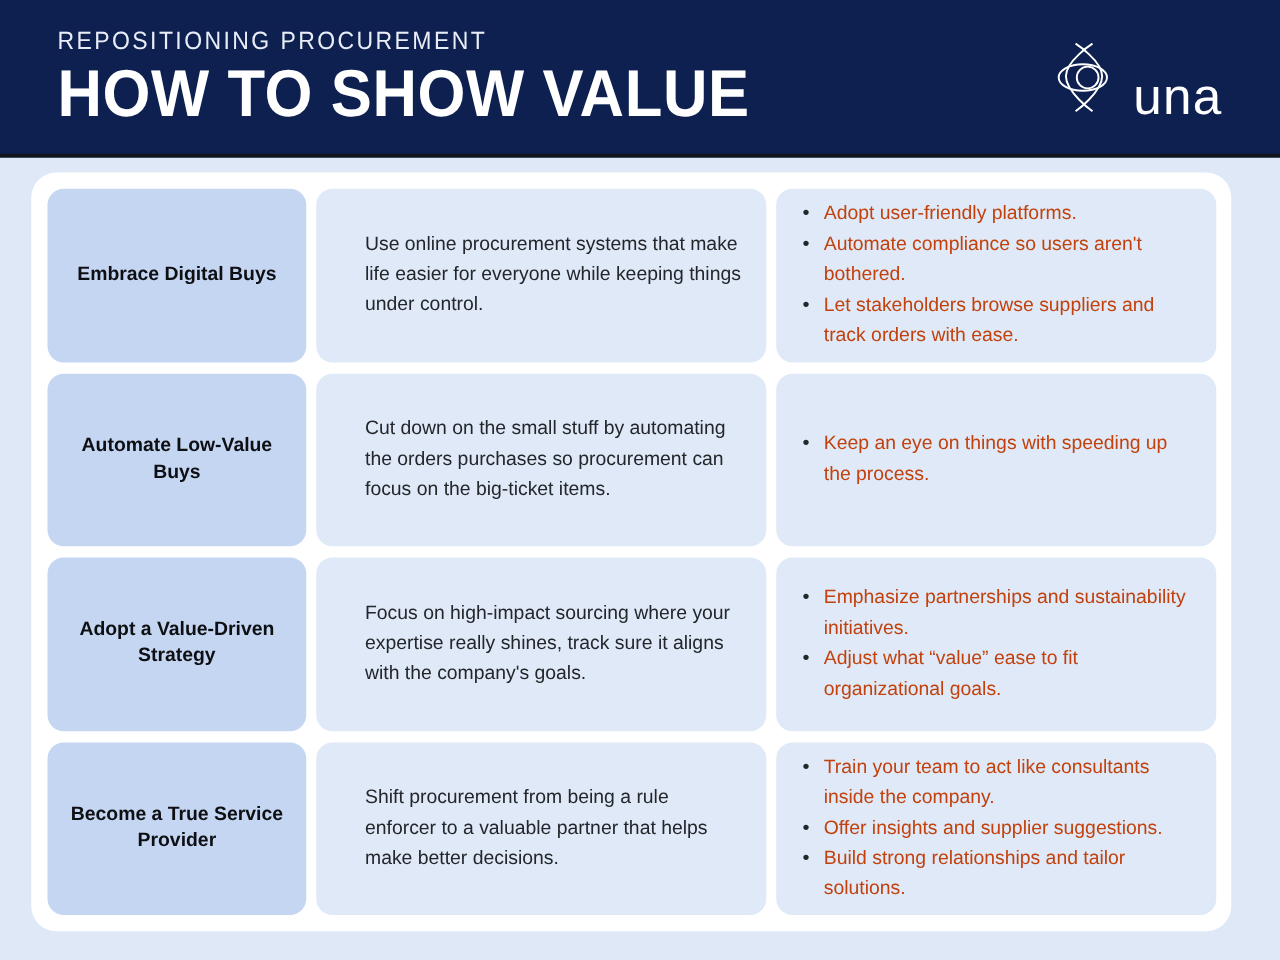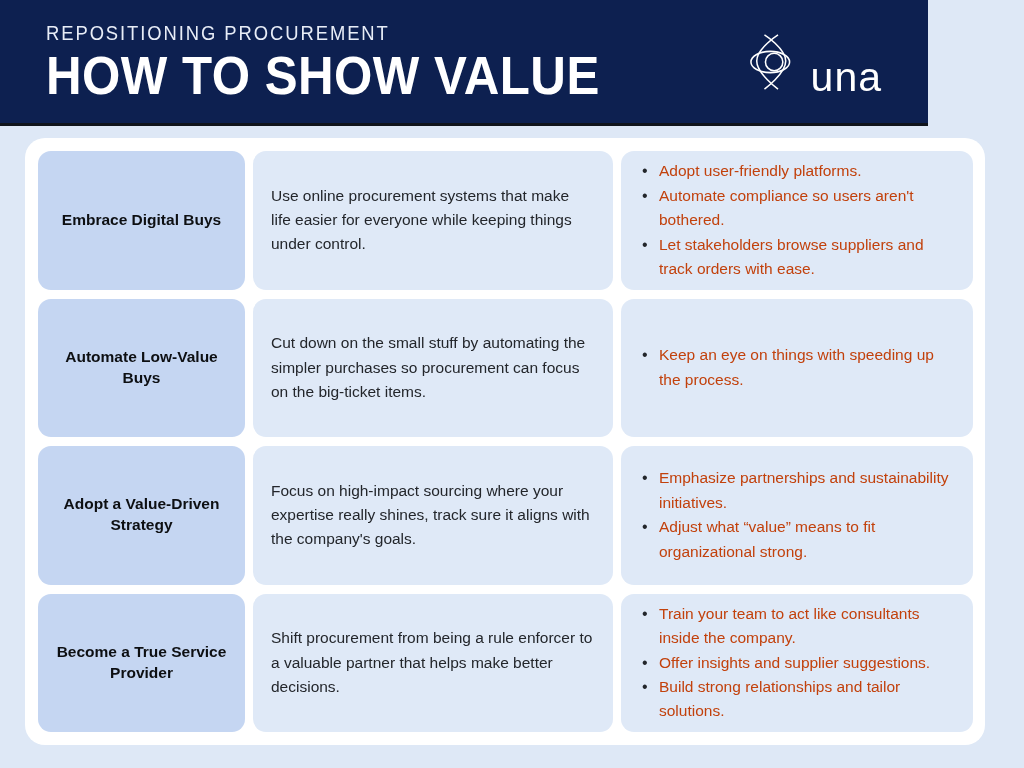--- a/index.html
+++ b/index.html
@@ -12,21 +12,21 @@
 
   body {
     background: #dee8f6;
     font-family: "Liberation Sans", sans-serif;
     -webkit-font-smoothing: antialiased;
   }
 
   
   .header {
     position: relative;
-    width: 928px;
+    width: 1024px;
     height: 126px;
     background: #0d2050;
     border-bottom: 3px solid #10141c;
     display: flex;
     align-items: center;
     justify-content: space-between;
     padding: 0 46px 0 46px;
   }
 
   .header-text { display: flex; flex-direction: column; justify-content: center; }
@@ -115,20 +115,21 @@
     width: 360px;
     flex: 0 0 360px;
     background: #dfe9f7;
     padding: 14px 20px 14px 18px;
   }
 
   .cell-desc .desc-text {
     color: #23262b;
     font-size: 15.5px;
     line-height: 1.58;
+    margin-left: 21px;
   }
 
   .cell-bullets {
     flex: 1 1 auto;
     background: #dfe9f7;
     padding: 14px 16px 14px 12px;
   }
 
   .cell-bullets ul {
     list-style: none;
@@ -188,40 +189,40 @@
           <li>Let stakeholders browse suppliers and track orders with ease.</li>
         </ul>
       </div>
     </div>
 
     <div class="row">
       <div class="cell cell-label">
         <span class="label-text">Automate Low-Value Buys</span>
       </div>
       <div class="cell cell-desc">
-        <span class="desc-text">Cut down on the small stuff by automating the simpler purchases so procurement can focus on the big-ticket items.</span>
+        <span class="desc-text">Cut down on the small stuff by automating the orders purchases so procurement can focus on the big-ticket items.</span>
       </div>
       <div class="cell cell-bullets">
         <ul>
           <li>Keep an eye on things with speeding up the process.</li>
         </ul>
       </div>
     </div>
 
     <div class="row">
       <div class="cell cell-label">
         <span class="label-text">Adopt a Value-Driven Strategy</span>
       </div>
       <div class="cell cell-desc">
         <span class="desc-text">Focus on high-impact sourcing where your expertise really shines, track sure it aligns with the company's goals.</span>
       </div>
       <div class="cell cell-bullets">
         <ul>
           <li>Emphasize partnerships and sustainability initiatives.</li>
-          <li>Adjust what “value” means to fit organizational strong.</li>
+          <li>Adjust what “value” ease to fit organizational goals.</li>
         </ul>
       </div>
     </div>
 
     <div class="row">
       <div class="cell cell-label">
         <span class="label-text">Become a True Service Provider</span>
       </div>
       <div class="cell cell-desc">
         <span class="desc-text">Shift procurement from being a rule enforcer to a valuable partner that helps make better decisions.</span>

